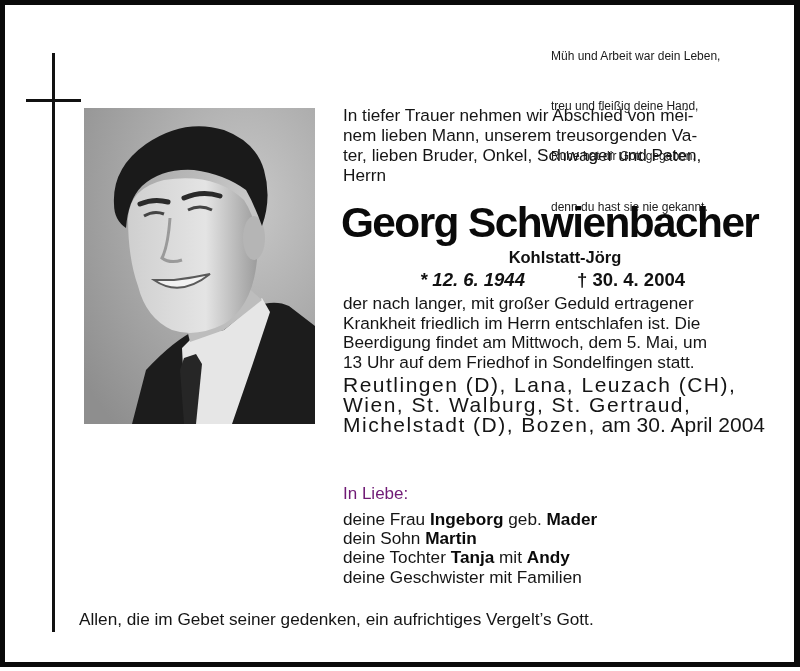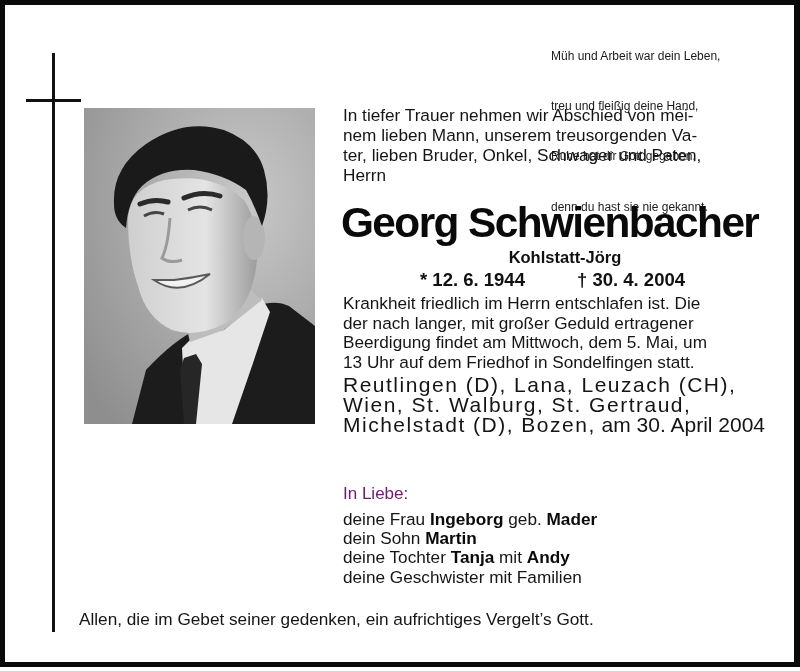--- a/index.html
+++ b/index.html
@@ -8,21 +8,21 @@
     .poem { position: absolute; left: 551px; top: 14px; font-size: 12px; line-height: 16.8px; color: #1a1a1a; white-space: pre; }
     .cross-v { position: absolute; left: 52px; top: 53px; width: 3px; height: 579px; background: #111; }
     .cross-h { position: absolute; left: 26px; top: 99px; width: 55px; height: 3px; background: #111; }
     .photo { position: absolute; left: 84px; top: 108px; width: 231px; height: 316px; overflow: hidden; background: linear-gradient(180deg, #a9a9a9 0%, #9a9a9a 60%, #8c8c8c 100%); }
     .photo svg { display: block; }
     .intro { position: absolute; left: 343px; top: 105px; width: 430px; font-size: 17.2px; line-height: 20px; color: #151515; }
     .intro div { white-space: nowrap; }
     .name { position: absolute; left: 341px; top: 197px; width: 432px; text-align: left; font-family: "Liberation Sans", sans-serif; font-weight: bold; font-size: 43px; letter-spacing: -1.6px; line-height: 50px; color: #0a0a0a; white-space: nowrap; transform: scaleX(0.985); transform-origin: left center; }
     .nickname { position: absolute; left: 340px; top: 247px; width: 430px; text-align: center; font-weight: bold; font-size: 16.5px; line-height: 20px; color: #111; padding-left: 20px; box-sizing: border-box; }
     .dates { position: absolute; left: 420px; top: 269px; font-weight: bold; font-size: 18.5px; line-height: 22px; color: #111; white-space: nowrap; }
-    .dates .birth { display: inline-block; width: 157px; }
+    .dates .birth { display: inline-block; width: 157px; font-style: italic; }
     .body-text { position: absolute; left: 343px; top: 294px; width: 430px; font-size: 17.2px; line-height: 19.6px; color: #151515; }
     .body-text div { white-space: nowrap; }
     .places { position: absolute; left: 343px; top: 375px; width: 440px; font-size: 21px; line-height: 20px; color: #151515; }
     .places div { white-space: nowrap; }
     .places .sp { letter-spacing: 1.5px; }
     .love-heading { position: absolute; left: 343px; top: 484px; font-size: 17px; line-height: 20px; color: #701a75; }
     .family { position: absolute; left: 343px; top: 510px; font-size: 17.2px; line-height: 19.2px; color: #151515; }
     .family div { white-space: nowrap; }
     .family b { font-weight: bold; color: #0a0a0a; }
     .thanks { position: absolute; left: 79px; top: 609px; font-size: 17.2px; line-height: 20px; color: #151515; white-space: nowrap; }
@@ -93,22 +93,22 @@
 </div>
 
 <div class="name">Georg Schwienbacher</div>
 <div class="nickname">Kohlstatt-Jörg</div>
 
 <div class="dates">
   <span class="birth">* 12. 6. 1944</span><span>† 30. 4. 2004</span>
 </div>
 
 <div class="body-text">
+  <div>der nach langer, mit großer Geduld ertragener</div>
   <div>Krankheit friedlich im Herrn entschlafen ist. Die</div>
-  <div>der nach langer, mit großer Geduld ertragener</div>
   <div>Beerdigung findet am Mittwoch, dem 5. Mai, um</div>
   <div>13 Uhr auf dem Friedhof in Sondelfingen statt.</div>
 </div>
 
 <div class="places">
   <div class="sp">Reutlingen (D), Lana, Leuzach (CH),</div>
   <div class="sp">Wien, St. Walburg, St. Gertraud,</div>
   <div><span class="sp">Michelstadt (D), Bozen,</span><span> am 30. April 2004</span></div>
 </div>
 

